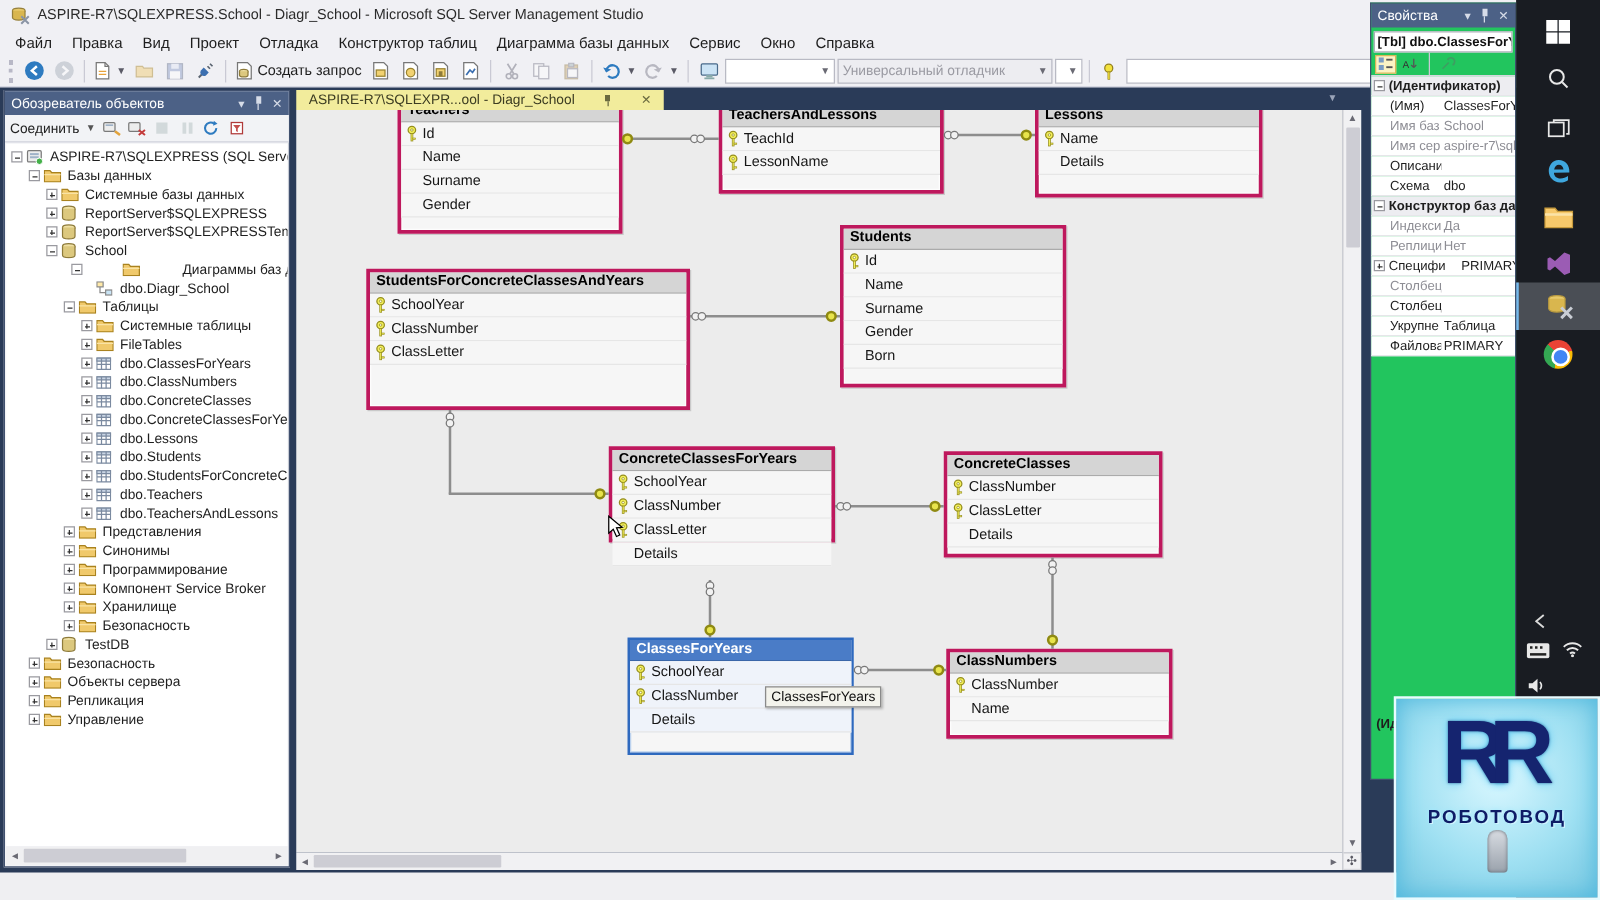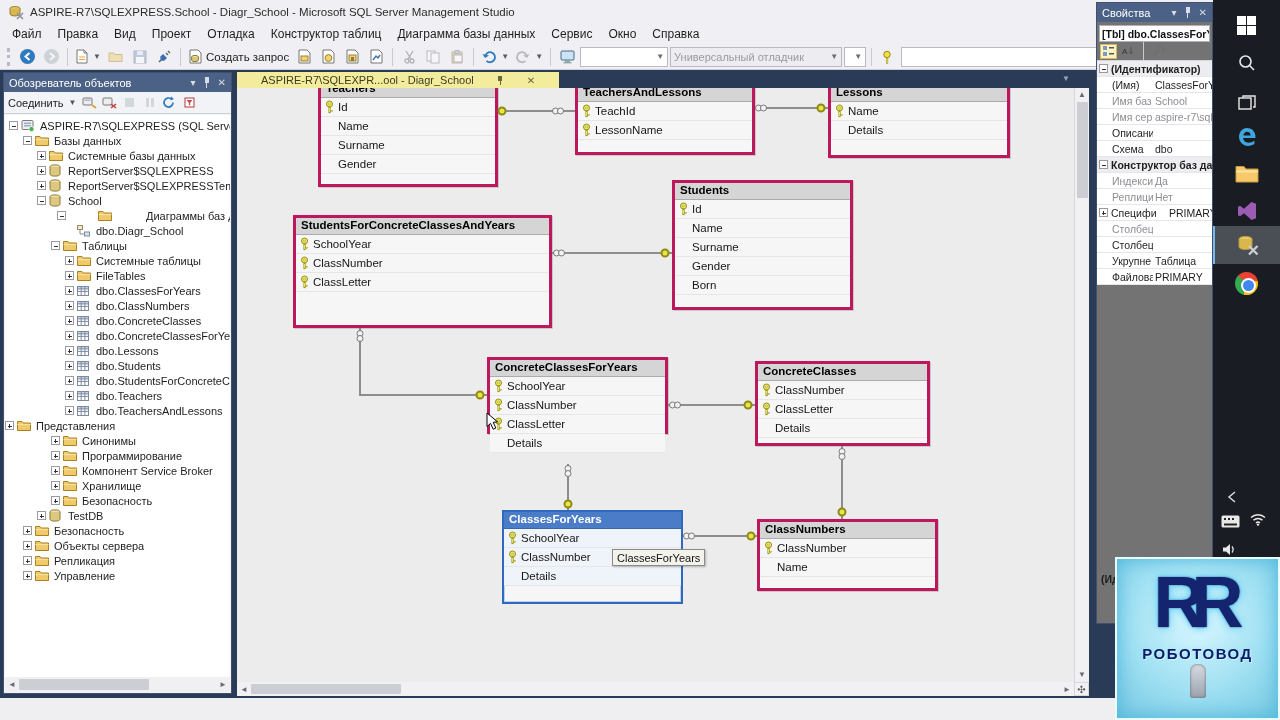--- a/index.html
+++ b/index.html
@@ -66,21 +66,21 @@
   .expander.plus::after{content:"";position:absolute;left:3px;top:2px;width:1px;height:4px;background:#333}
   .exp-space{width:12px;flex:none}
   .tree-icon{width:15px;margin-right:4px;flex:none;display:flex;align-items:center}
   .oe-hscroll{position:absolute;left:1px;bottom:1px;right:1px;height:15px;background:#F0F0F2;
               display:flex;align-items:center}
   .sb-arrow{width:14px;text-align:center;font-size:8px;color:#6a6a74;flex:none}
   .sb-thumb{height:11px;background:#CDCDD4;border-radius:1px}
 
   
   .doc-tab{position:absolute;left:237px;top:72px;height:16px;background:#F2EC9C;color:#3c3c22;
-           font-size:11px;display:flex;align-items:center;padding:0 24px;gap:23px;white-space:nowrap}
+           font-size:11px;display:flex;align-items:center;padding:0 10px;gap:23px;white-space:nowrap}
   .tab-x{font-size:10px;color:#6a6a40}
   .tab-pin{width:7px;height:9px;position:relative}
   .tab-pin::before{content:"";position:absolute;left:1.5px;top:0;width:4px;height:5px;background:#6a6a40}
   .tab-pin::after{content:"";position:absolute;left:3px;top:5px;width:1px;height:4px;background:#6a6a40}
   .tabstrip-dd{position:absolute;left:1062px;top:74px;font-size:8px;color:#9aa4b8}
 
   #canvas{position:absolute;left:237px;top:88px;width:837px;height:594px;background:#ECECEC;overflow:hidden}
 
   .tbl{position:absolute;background:#F6F6F6;border:3px solid #be185d;box-shadow:inset 0 0 0 1px #FDFDFD, 1px 1px 0 #c9c9c9}
   .tbl-header{height:17px;background:#D5D5D5;border-bottom:1px solid #ABABAB;font-weight:bold;
@@ -109,21 +109,21 @@
   .vscroll{position:absolute;left:1074px;top:88px;width:15px;height:594px;background:#F1F1F3;border-left:1px solid #D8D8DC;
            display:flex;flex-direction:column;align-items:center}
   .vscroll .sb-arrow{height:14px;line-height:14px;width:100%}
   .vthumb{width:11px;height:96px;background:#CDCDD4;border-radius:1px}
   .hscroll{position:absolute;left:237px;top:682px;width:837px;height:14px;background:#F1F1F3;display:flex;align-items:center}
   .hthumb{width:150px;height:10px;background:#CDCDD4;border-radius:1px}
   .pan-corner{position:absolute;left:1074px;top:682px;width:15px;height:14px;background:#F1F1F3;
               display:flex;align-items:center;justify-content:center;font-size:10px;color:#5a5a64;border:1px solid #D8D8DC}
 
   
-  #props{left:1096px;top:2px;width:117px;height:622px;background:#737373}
+  #props{left:1096px;top:2px;width:117px;height:622px;background:#22c55e}
   .prop-obj{margin:3px 2px 0 2px;height:17px;background:#fff;border:1px solid #AEB0BA;display:flex;
             align-items:center;font-size:10.5px;font-weight:bold;color:#111;padding:0 2px;overflow:hidden;white-space:nowrap}
   .props-toolbar{height:19px;display:flex;align-items:center;gap:3px;padding:2px 3px;border-bottom:1px solid #D5D7DE}
   .pt-icon{width:17px;height:15px;display:flex;align-items:center;justify-content:center}
   .pt-icon.active{background:#FBF3C4;border:1px solid #D8B65A}
   .prop-grid{font-size:10.5px}
   .prop-row{height:16px;display:flex;align-items:center;border-bottom:1px solid #E6E6EA;background:#fff;overflow:hidden}
   .prop-row.section{background:#EDEDF1;font-weight:bold}
   .prop-label{width:56px;flex:none;padding-left:15px;white-space:nowrap;overflow:hidden;color:#1e1e1e}
   .prop-row.section .prop-label{width:auto;padding-left:2px}
@@ -619,21 +619,21 @@
               <svg width="12" height="12">
                 <rect x="0.5" y="1.5" width="11" height="9" fill="#fff" stroke="#7b8aa0"></rect>
                 <rect x="0.5" y="1.5" width="11" height="2.4" fill="#C8D4E4" stroke="#7b8aa0"></rect>
                 <line x1="4.2" y1="1.5" x2="4.2" y2="10.5" stroke="#7b8aa0"></line>
                 <line x1="7.9" y1="1.5" x2="7.9" y2="10.5" stroke="#7b8aa0"></line>
                 <line x1="0.5" y1="6.4" x2="11.5" y2="6.4" stroke="#7b8aa0"></line>
               </svg>
             </span>
             <span>dbo.TeachersAndLessons</span>
           </div>
-          <div class="tree-row" style="">
+          <div class="tree-row" style="padding-left: 46px;">
             <span class="expander plus"></span>
             <span class="tree-icon">
               <svg width="14" height="11">
                 <path d="M0.5 3 L0.5 1.5 L5 1.5 L6.3 3 L13.5 3 L13.5 10.5 L0.5 10.5 Z" fill="#F0C96B" stroke="#A9821F"></path>
                 <path d="M0.5 4.6 L13.5 4.6" stroke="#F9E3A4"></path>
               </svg>
             </span>
             <span>Представления</span>
           </div>
           <div class="tree-row" style="padding-left: 46px;">

